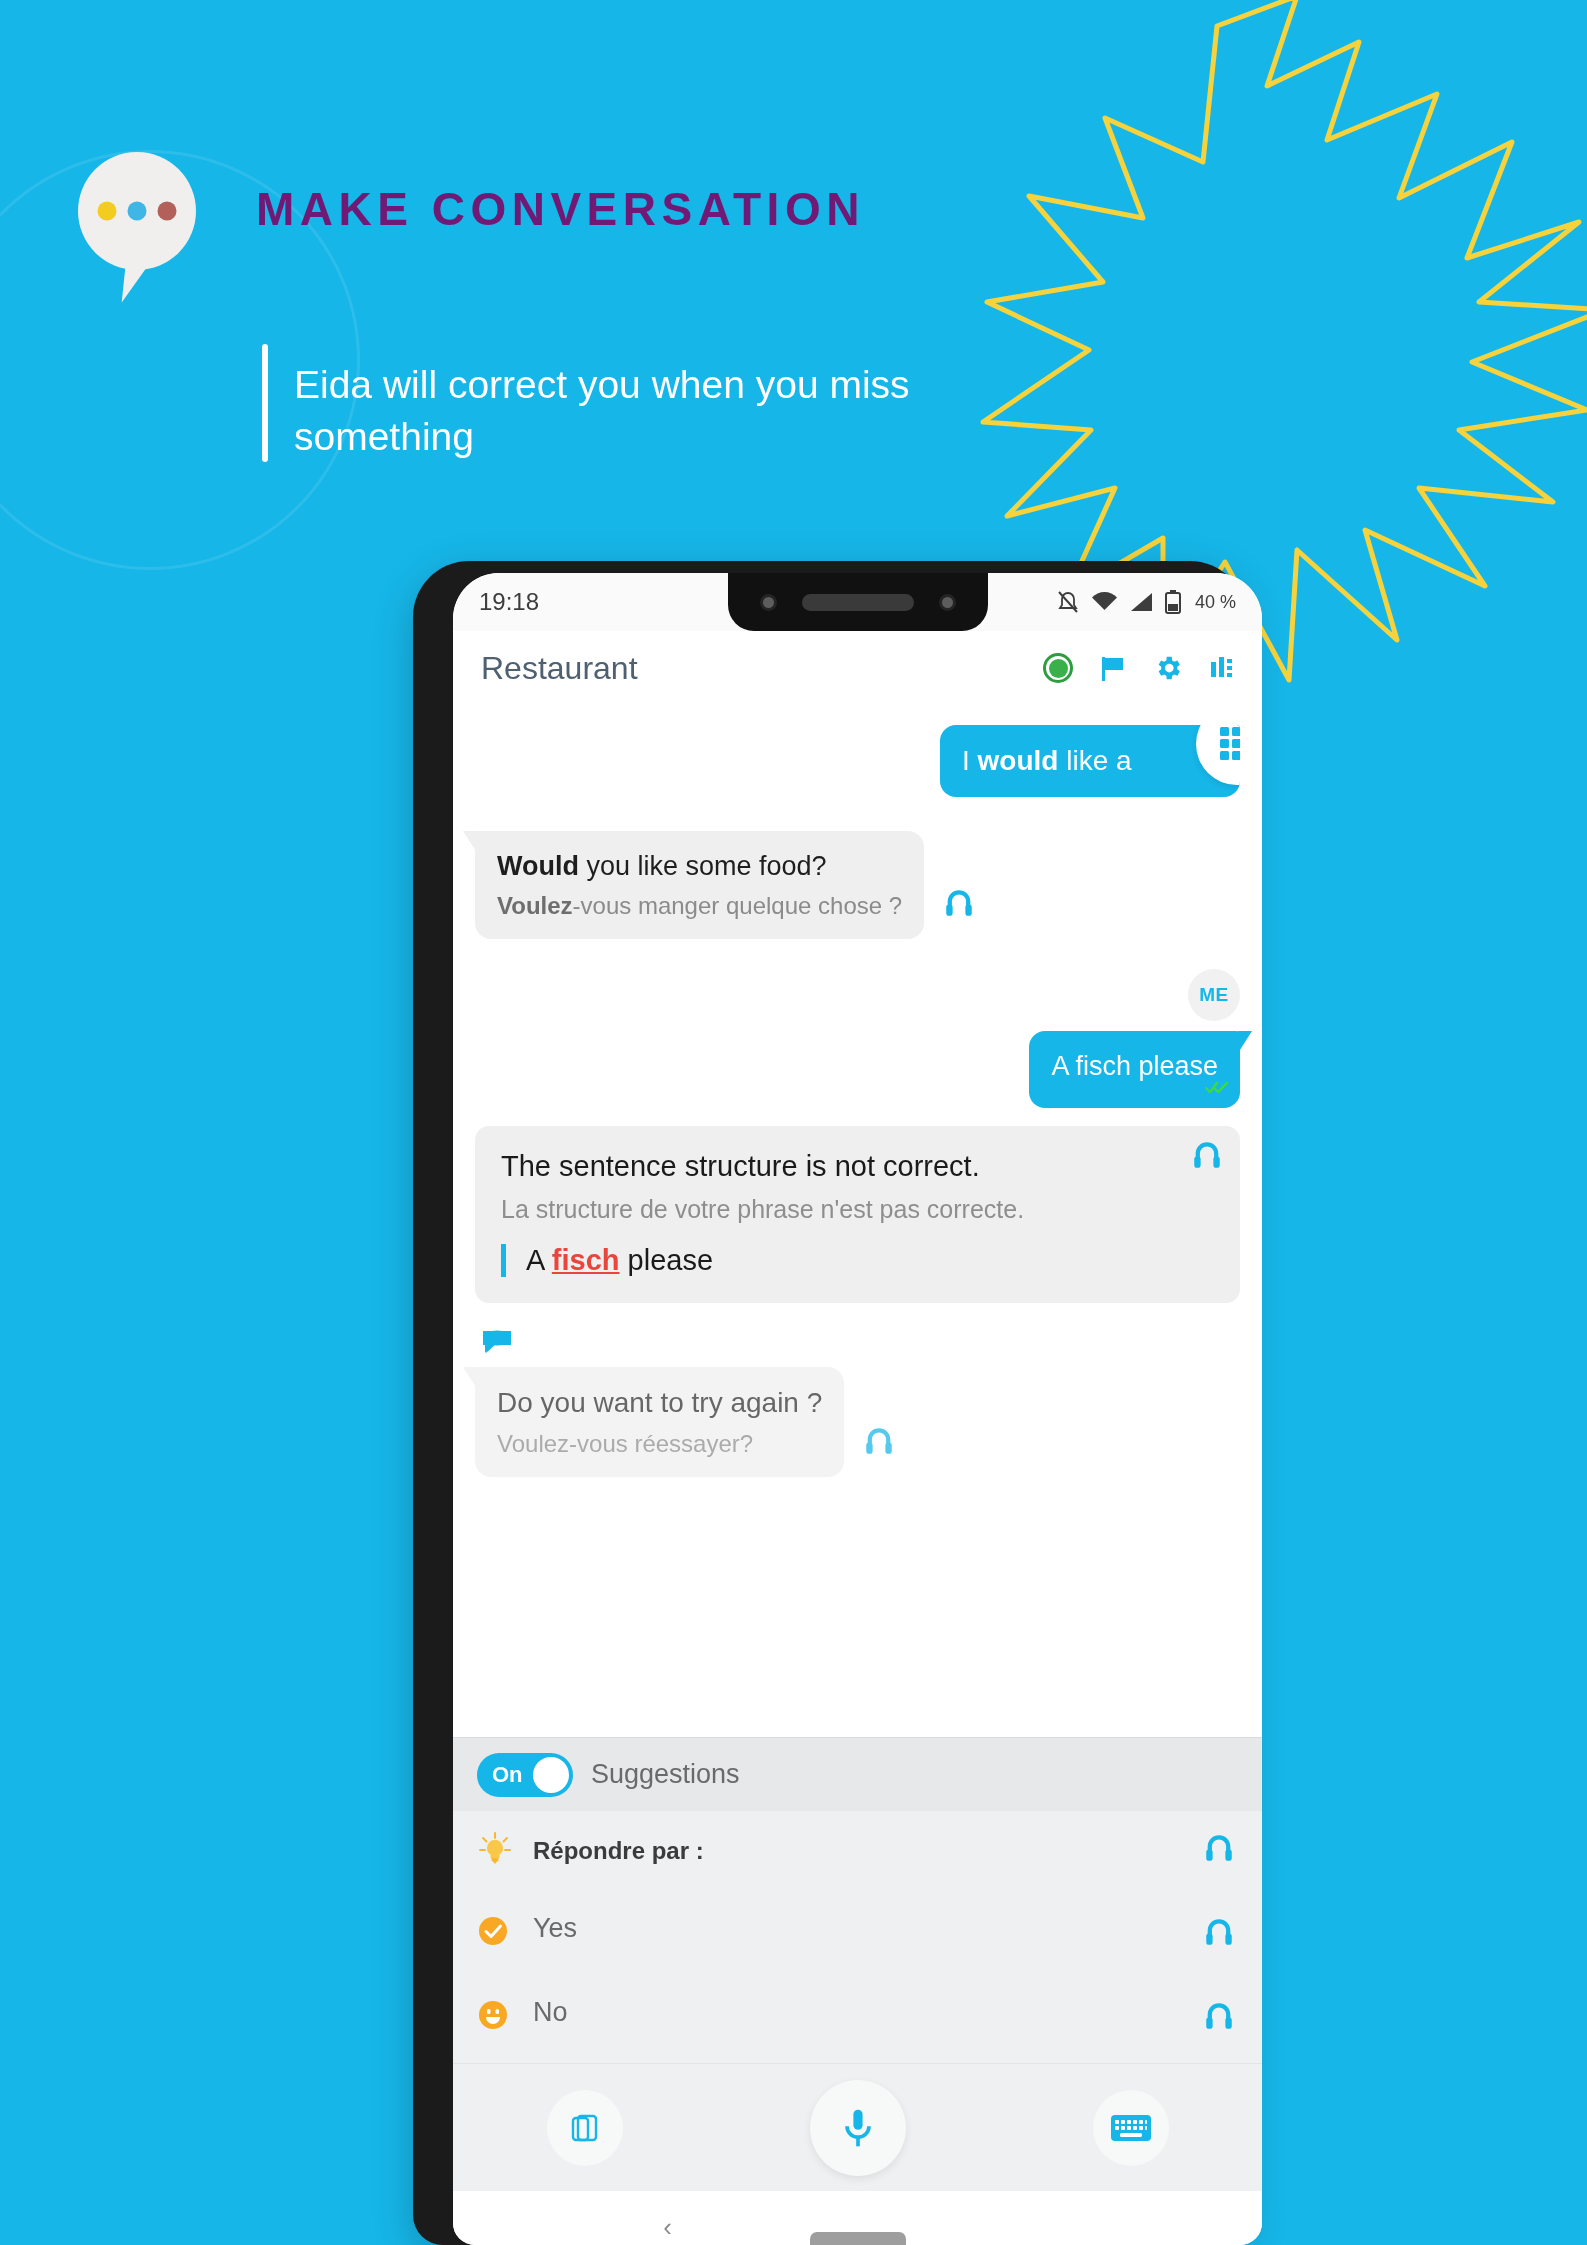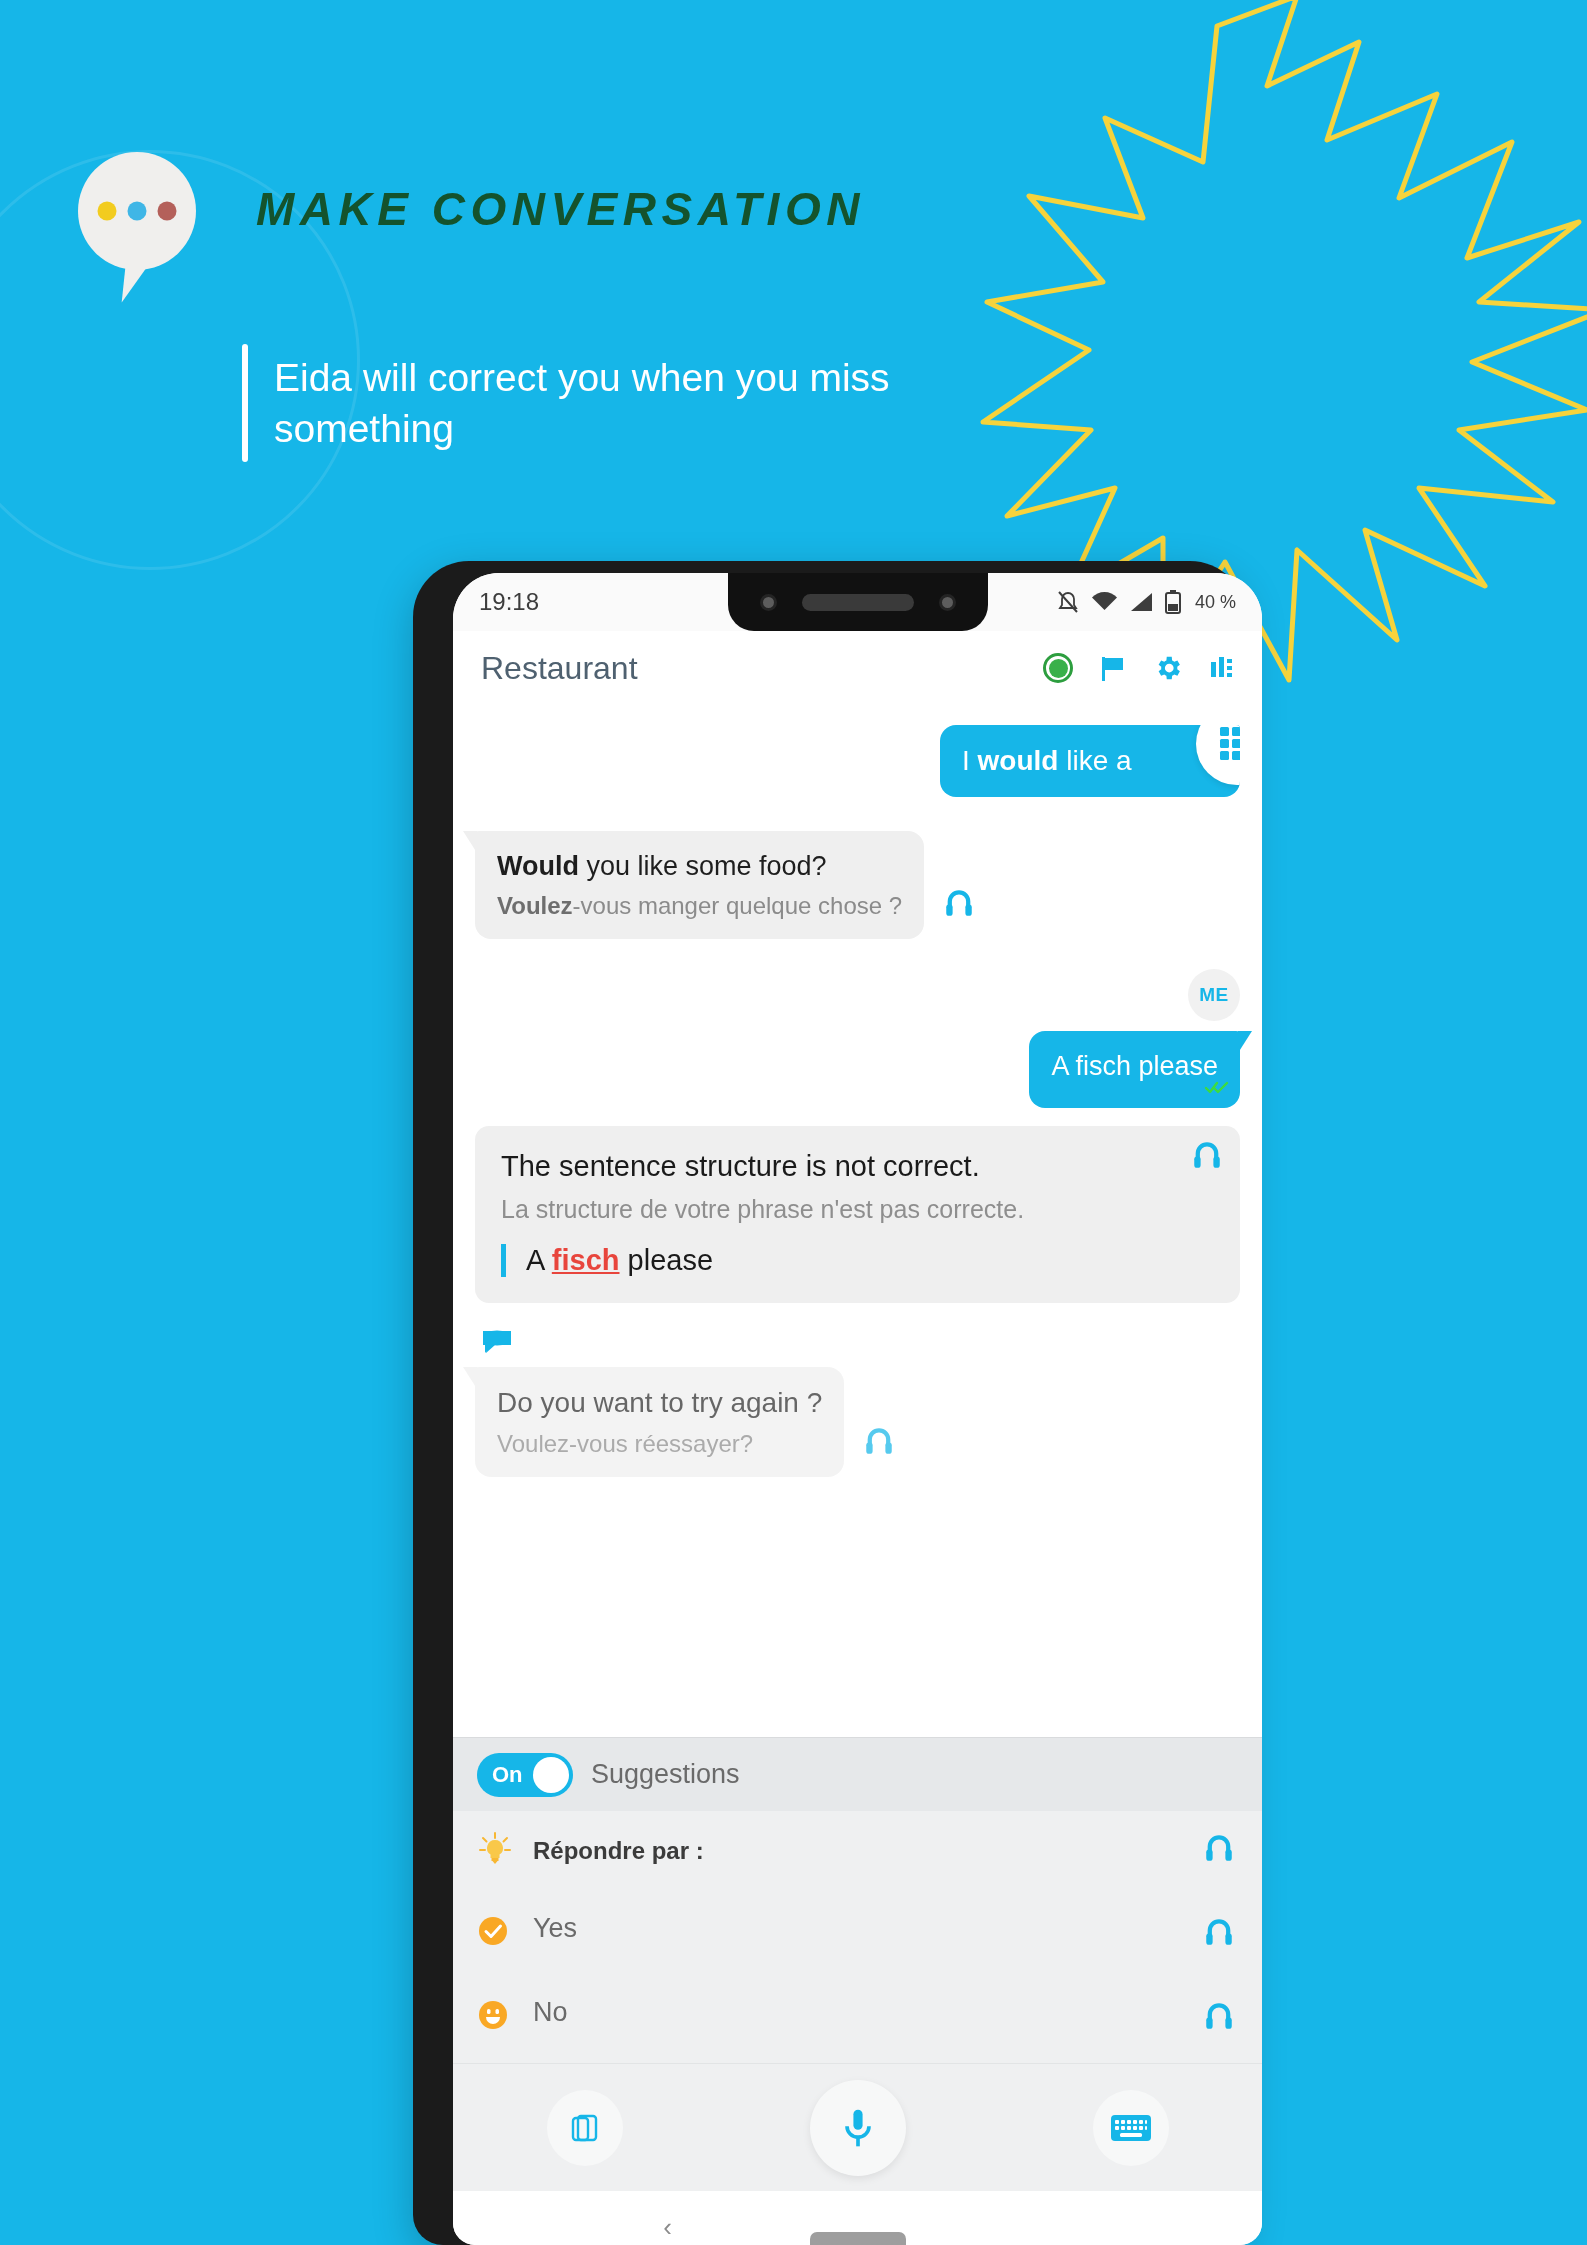--- a/index.html
+++ b/index.html
@@ -46,33 +46,32 @@
     transform: rotate(6deg);
   }
   .bubble-logo .dots {
     position: absolute; top: 50%; left: 50%;
     transform: translate(-50%,-50%);
     display: flex; gap: 11px; align-items: center;
   }
   .bubble-logo .dot { width: 19px; height: 19px; border-radius: 50%; }
 
   .headline {
-    color: #14532d;
+    color: #701a75;
     font-size: 46px;
     font-weight: bold;
     letter-spacing: 5.5px;
     margin-left: 60px;
     margin-top: 52px;
     white-space: nowrap;
-    font-style: italic;
   }
 
   .sub-wrap {
-    position: absolute; left: 242px; top: 344px;
-    display: flex; align-items: center;
+    position: absolute; left: 262px; top: 344px;
+    display: flex; align-items: flex-end;
   }
   .sub-bar {
     width: 6px; background: #ffffff; border-radius: 3px;
     margin-right: 26px; height: 118px;
   }
   .subtitle {
     color: #ffffff;
     font-size: 39px;
     line-height: 1.32;
     font-weight: 300;

